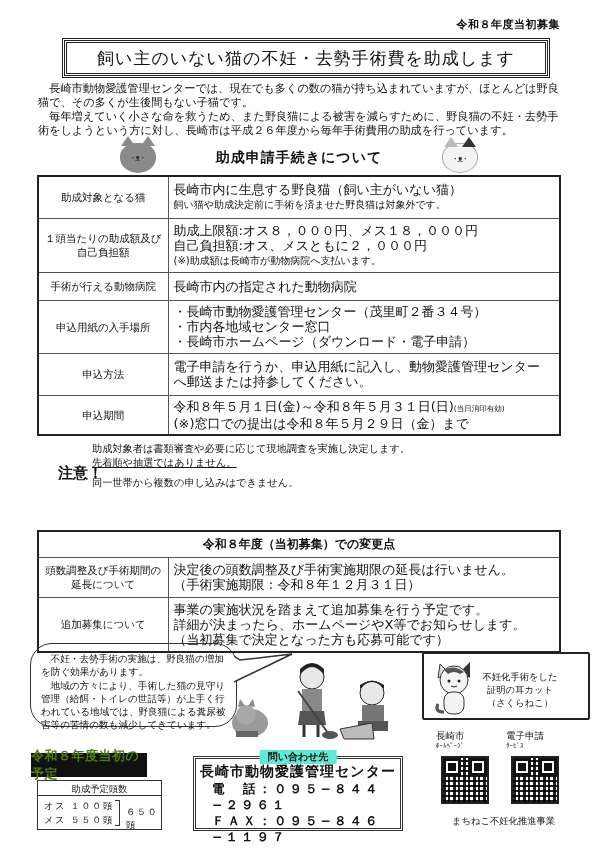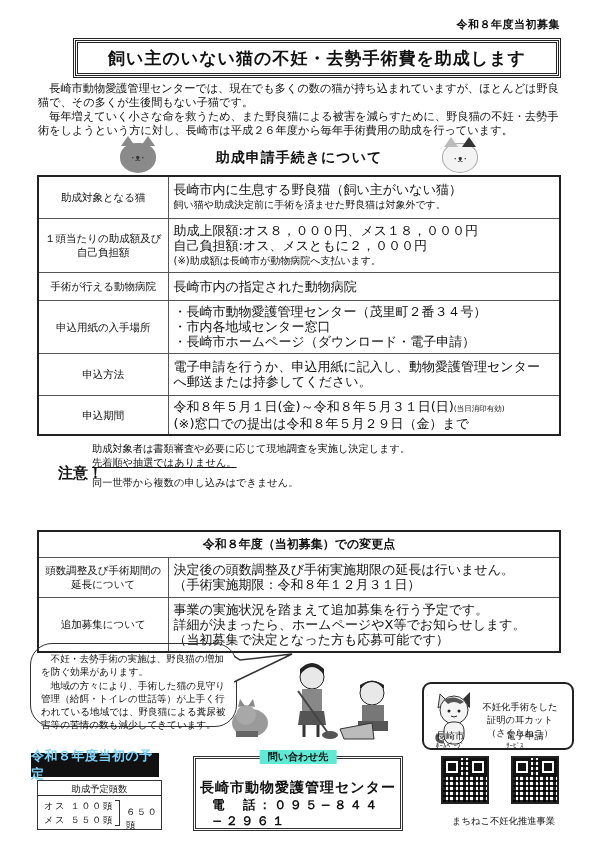--- a/index.html
+++ b/index.html
@@ -1,20 +1,20 @@
 <!DOCTYPE html>
 <html><head>
 <meta charset="utf-8">
 <style>
   * { box-sizing: border-box; margin: 0; padding: 0; }
   html, body { width: 600px; height: 849px; background: #ffffff; overflow: hidden; }
   body { position: relative; font-family: "DejaVu Sans", sans-serif; color: #111; }
   .abs { position: absolute; }
   .header-tag { right: 40px; top: 17px; font-size: 11px; font-weight: bold; letter-spacing: 0.5px; }
-  .title-box { left: 75px; top: 40px; width: 484px; height: 36px; border: 3px double #222; outline: 1px solid #222; outline-offset: 1px; display: flex; align-items: center; justify-content: center; font-size: 17px; font-weight: bold; letter-spacing: 1px; }
+  .title-box { left: 64px; top: 40px; width: 484px; height: 36px; border: 3px double #222; outline: 1px solid #222; outline-offset: 1px; display: flex; align-items: center; justify-content: center; font-size: 17px; font-weight: normal; letter-spacing: 1px; }
   .intro { left: 38px; top: 82px; width: 526px; font-size: 11.2px; line-height: 14px; }
   .intro p { text-indent: 1em; }
   .proc-head { left: 37px; top: 142px; width: 524px; height: 32px; display: flex; align-items: center; justify-content: center; gap: 60px; }
   .proc-title { font-size: 14px; font-weight: bold; letter-spacing: 1px; }
   .cat-icon { width: 36px; height: 30px; border-radius: 45% 45% 50% 50%; position: relative; }
   .cat-icon.grey { background: #8a8a8a; }
   .cat-icon.calico { background: #f3f3f3; border: 1px solid #aaa; }
   .cat-icon::before, .cat-icon::after { content: ""; position: absolute; top: -7px; width: 0; height: 0; border-left: 7px solid transparent; border-right: 7px solid transparent; border-bottom: 10px solid #8a8a8a; }
   .cat-icon::before { left: 1px; }
   .cat-icon::after { right: 1px; }
@@ -37,33 +37,33 @@
   .notice-lines .gap { height: 6px; }
 
   .change-table { left: 37px; top: 530px; width: 524px; }
   .change-table th { border: 1px solid #555; font-size: 12px; font-weight: bold; height: 26px; text-align: center; }
 
   .bubble { left: 30px; top: 643px; width: 207px; height: 84px; border: 1.5px solid #333; border-radius: 22px; padding: 8px 10px; font-size: 9.6px; line-height: 13.3px; }
   .bubble p { text-indent: 1em; }
   .bubble-tail { left: 234px; top: 650px; width: 60px; height: 40px; }
 
   .illus { left: 232px; top: 655px; width: 180px; height: 85px; }
-  .sakura-box { left: 422px; top: 682px; width: 152px; height: 68px; border: 2px solid #222; border-radius: 9px; }
+  .sakura-box { left: 422px; top: 652px; width: 168px; height: 68px; border: 2px solid #222; border-radius: 2px; }
   .sakura-text { position: absolute; left: 56px; top: 16px; width: 80px; font-size: 9.3px; line-height: 13px; text-align: center; }
 
-  .plan-head { left: 31px; top: 753px; width: 128px; height: 24px; background: #111; color: #7dd3fc; font-size: 13px; font-weight: bold; display: flex; align-items: center; justify-content: center; letter-spacing: 0.5px; }
+  .plan-head { left: 31px; top: 753px; width: 116px; height: 24px; background: #111; color: #4d7c0f; font-size: 13px; font-weight: bold; display: flex; align-items: center; justify-content: center; letter-spacing: 0.5px; }
   .plan-box { left: 37px; top: 780px; width: 125px; height: 50px; border: 1px solid #333; font-size: 9.3px; }
   .plan-box .ph { height: 15px; border-bottom: 1px solid #333; text-align: center; line-height: 15px; }
   .plan-rows { position: absolute; left: 6px; top: 18px; line-height: 14px; letter-spacing: 1.5px; }
   .plan-bracket { position: absolute; left: 77px; top: 19px; width: 5px; height: 26px; border: 1px solid #333; border-left: none; }
   .plan-total { position: absolute; left: 88px; top: 25px; letter-spacing: 1.5px; }
 
   .contact { left: 193px; top: 756px; width: 210px; height: 75px; border: 3px double #333; text-align: center; }
   .contact-legend { position: absolute; left: 50%; transform: translateX(-50%); top: -9px; background: #5eead4; padding: 0 8px; font-size: 10px; font-weight: bold; }
-  .contact-name { margin-top: 20px; font-size: 14px; font-weight: bold; letter-spacing: 1px; }
+  .contact-name { margin-top: 4px; font-size: 14px; font-weight: bold; letter-spacing: 1px; }
   .contact-line { font-size: 12.5px; font-weight: bold; letter-spacing: 3px; line-height: 16px; text-align: left; padding-left: 16px; }
 
   .qr-block { top: 730px; width: 58px; text-align: left; font-size: 9.5px; line-height: 11px; }
   .qr-sub { font-size: 7px; }
   .qr { width: 48px; height: 48px; margin: 4px auto 0; background:
     repeating-linear-gradient(90deg, #222 0 3px, #fff 3px 5px, #222 5px 7px, #fff 7px 10px),
     repeating-linear-gradient(0deg, #222 0 2px, #fff 2px 5px);
     background-blend-mode: multiply; position: relative; border: 2px solid #222; }
   .qr::before, .qr::after { content: ""; position: absolute; width: 12px; height: 12px; border: 3px solid #111; background: #fff; box-shadow: inset 0 0 0 2px #fff, inset 0 0 0 6px #111; }
   .qr::before { left: 0; top: 0; }
@@ -234,20 +234,21 @@
     <div><span>メス</span> <span>５５０頭</span></div>
   </div>
   <div class="plan-bracket"></div>
   <div class="plan-total">６５０頭</div>
 </div>
 
 <div class="abs contact">
   <div class="contact-legend">問い合わせ先</div>
   <div class="contact-name">長崎市動物愛護管理センター</div>
   <div class="contact-line"><span>電　話</span>：<span>０９５−８４４−２９６１</span></div>
+  <div class="contact-line"><span>ＦＡＸ</span>：<span>０９５−８４６−１１９７</span></div>
 </div>
 
 <div class="abs qr-block" style="left:436px;">
   <div>長崎市</div>
   <div class="qr-sub">ﾎｰﾑﾍﾟｰｼﾞ</div>
   <div class="qr"></div>
 </div>
 <div class="abs qr-block" style="left:506px;">
   <div>電子申請</div>
   <div class="qr-sub">ｻｰﾋﾞｽ</div>

